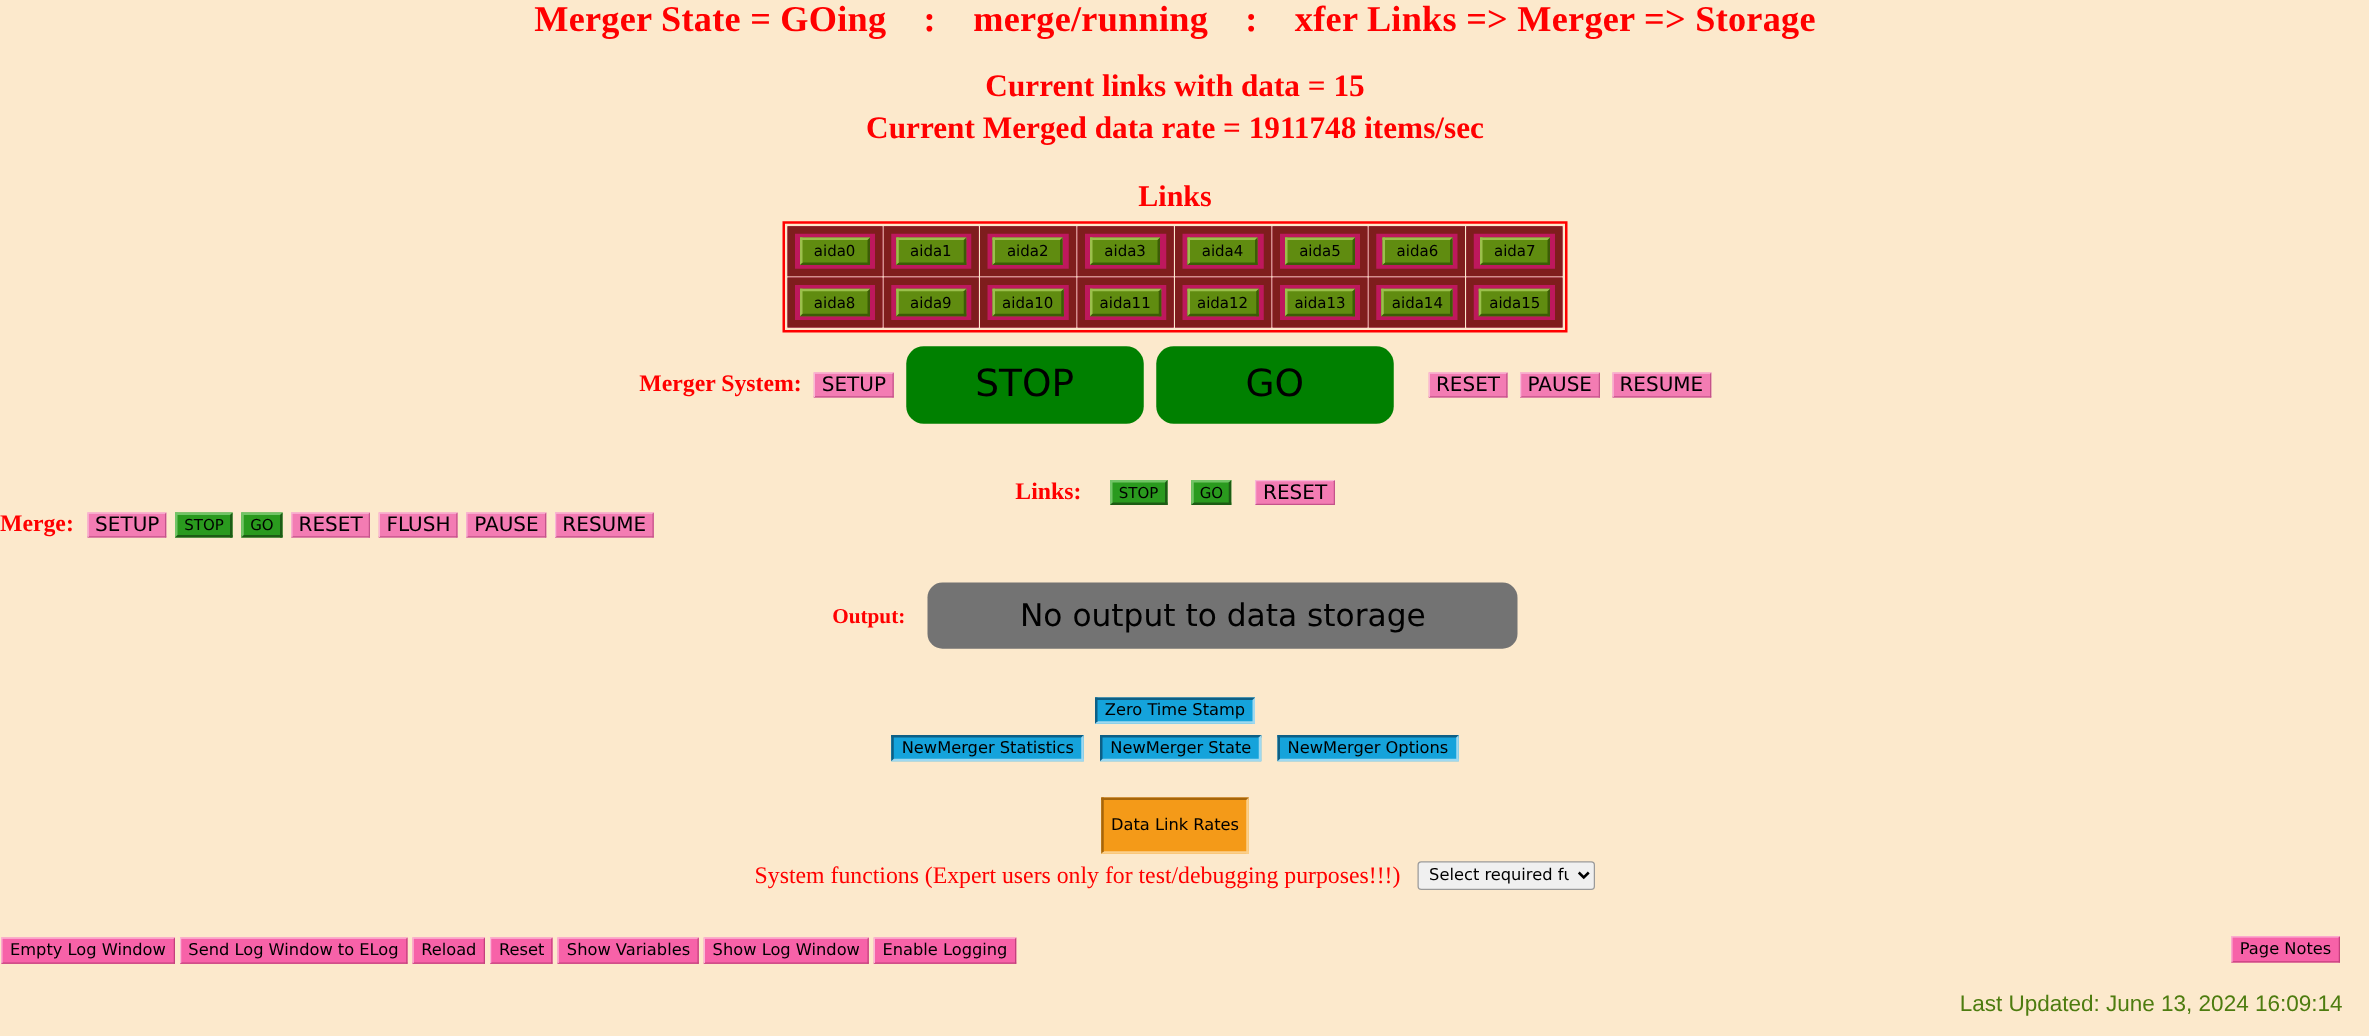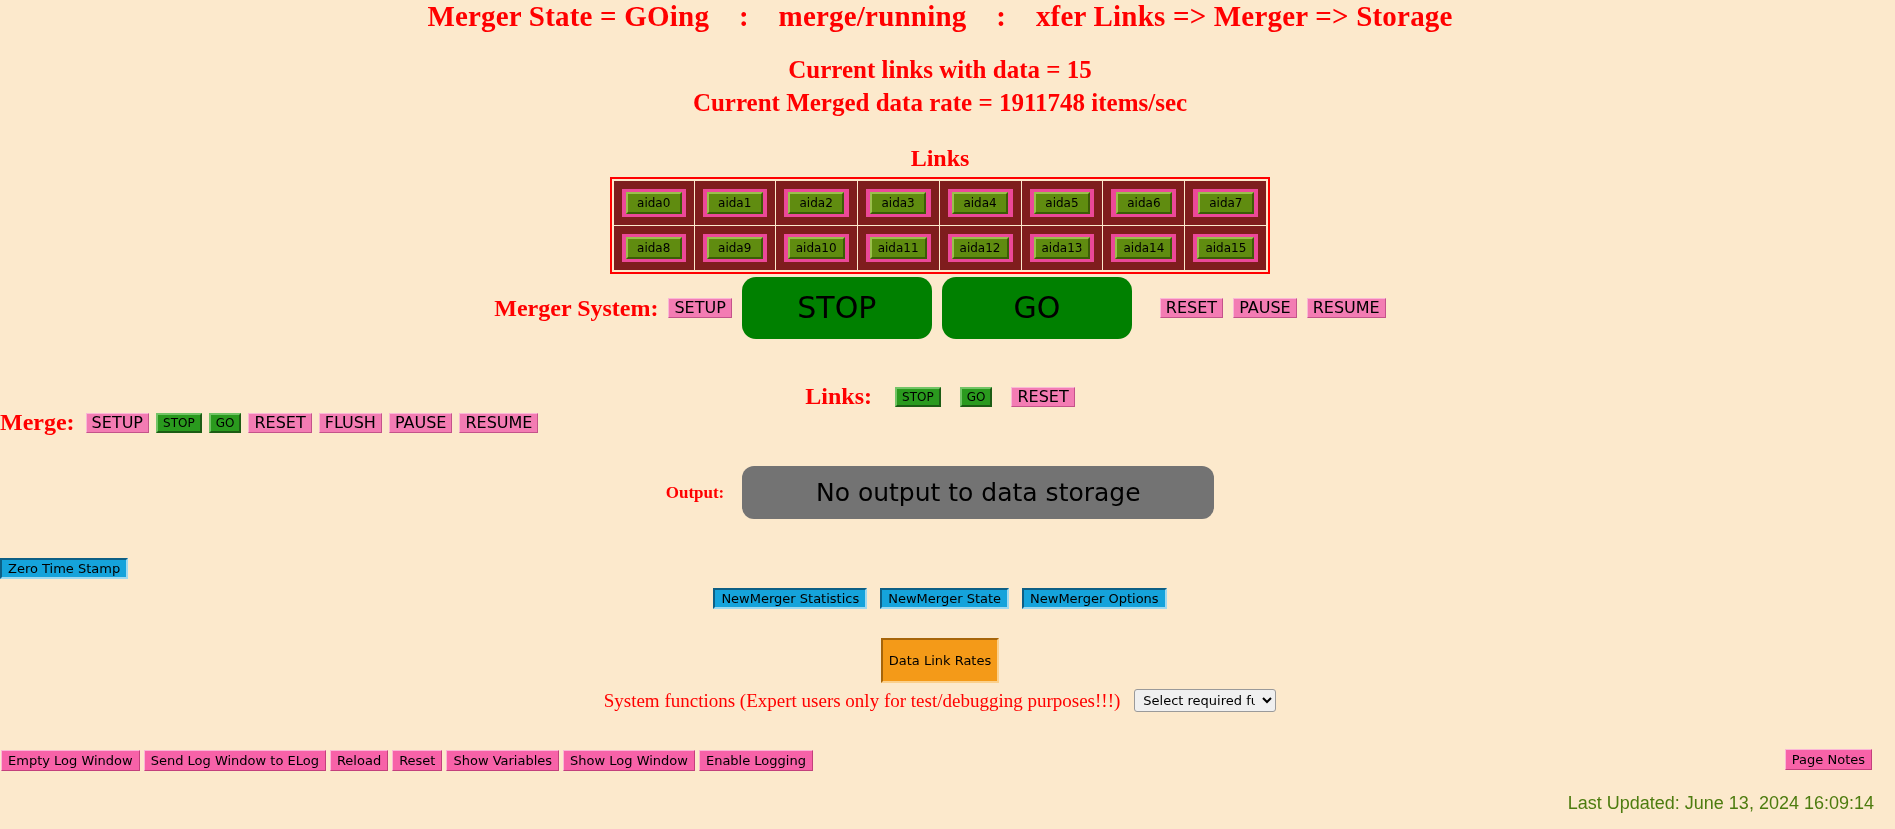--- a/index.html
+++ b/index.html
@@ -60,22 +60,22 @@
   }
   #links-grid {
     border: 2px solid #ff0000;
     border-collapse: separate;
     border-spacing: 1px;
     background: #fce9cc;
     padding: 1px;
   }
   #links-grid table { border-collapse: separate; border-spacing: 1px; }
   .link-cell {
-    border: 8px solid #7f1d1d;
-    background: #ec4899;
+    border: 6px solid #7f1d1d;
+    background: #be185d;
     padding: 3px 4px;
     text-align: center;
   }
   .link-btn {
     display: inline-block;
     background: #608c10;
     border-top: 2px solid #9bbf4c;
     border-left: 2px solid #9bbf4c;
     border-right: 2px solid #3c5c06;
     border-bottom: 2px solid #3c5c06;
@@ -95,21 +95,21 @@
     top: 277px;
     left: 0; right: 0;
     display: flex;
     align-items: center;
     justify-content: center;
     gap: 10px;
   }
   .row-label {
     color: #ff0000;
     font-weight: bold;
-    font-size: 24px;
+    font-size: 19px;
     font-family: "Liberation Serif", "DejaVu Serif", serif;
     white-space: nowrap;
   }
   .big-green-btn {
     background: #008000;
     border: none;
     border-radius: 14px;
     color: #000000;
     font-family: "DejaVu Sans", "Liberation Sans", sans-serif;
     font-size: 30px;
@@ -207,20 +207,21 @@
     line-height: 15px;
     padding: 1px 6px;
     cursor: pointer;
     white-space: nowrap;
   }
   #zero-ts-row {
     position: absolute;
     top: 558px;
     left: 0; right: 0;
     display: flex;
+    justify-content: center;
   }
   #newmerger-row {
     position: absolute;
     top: 588px;
     left: 0; right: 0;
     display: flex;
     justify-content: center;
     gap: 13px;
   }
 

